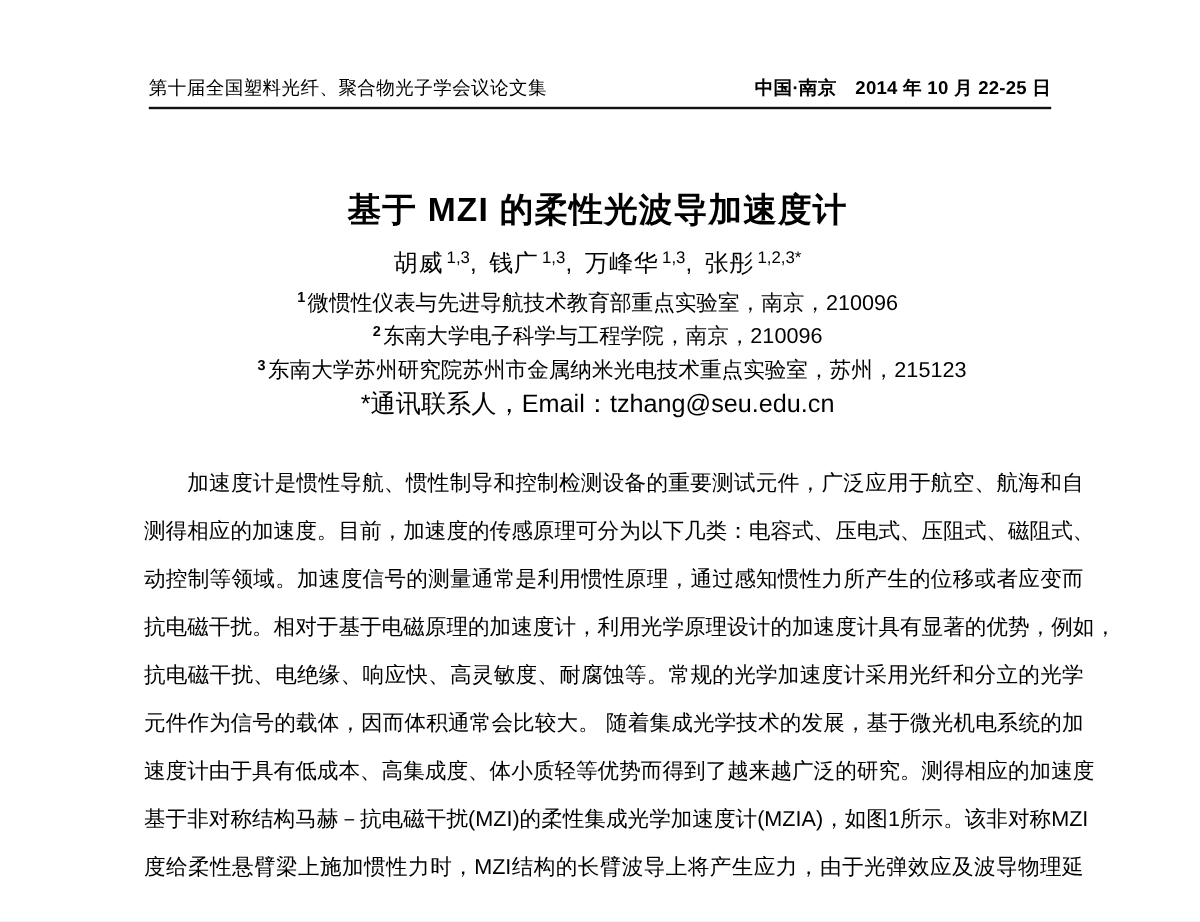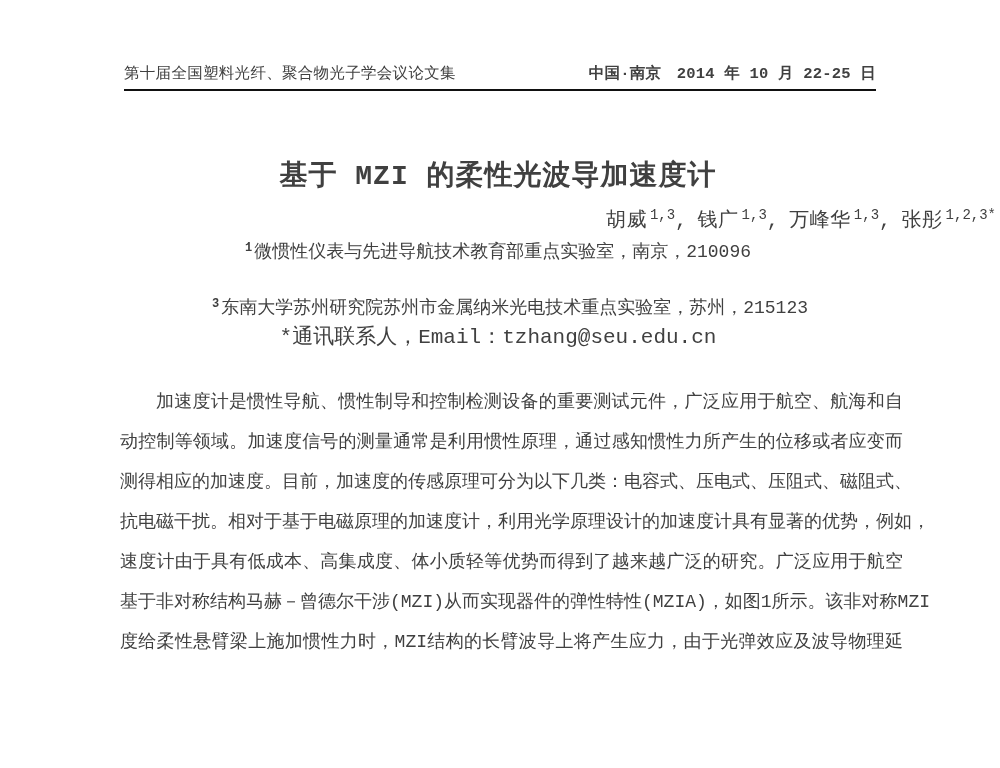--- a/index.html
+++ b/index.html
@@ -1,42 +1,42 @@
 <!DOCTYPE html>
 <html lang="zh"><head>
 <meta charset="utf-8">
 <style>
   html,body{margin:0;padding:0;background:#e8e8e8;}
   .page{
     position:relative;
     width:1000px;height:768px;
     background:#ffffff;
     overflow:hidden;
-    font-family:Liberation Mono, monospace;
-    color:#404040;
+    font-family:Liberation Sans, sans-serif;
+    color:#000000;
   }
   
   .header{
     position:absolute;left:124px;top:63px;width:752px;
     display:flex;justify-content:space-between;align-items:flex-end;
     font-size:15.5px;letter-spacing:.3px;white-space:nowrap;
   }
   .hdr-right{font-weight:700;letter-spacing:.2px;}
   .rule{
     position:absolute;left:124px;top:89px;width:752px;height:2px;
     background:#111;
   }
   
   .centered{position:absolute;left:0;width:996px;text-align:center;}
   .title{
     top:156px;margin:0;
     font-size:28px;font-weight:700;letter-spacing:1px;white-space:nowrap;
   }
   .authors{
-    top:206px;font-size:20px;white-space:nowrap;letter-spacing:.5px;text-align:right;
+    top:206px;font-size:20px;white-space:nowrap;letter-spacing:.5px;
   }
   .authors .au-sup{
     font-size:14px;position:relative;top:-7px;margin-left:3px;letter-spacing:0;
   }
   .authors .au-sep{margin-right:10px;}
   .affil{height:28px;line-height:28px;font-size:18px;white-space:nowrap;}
   .affil-1{top:238px;}
   .affil-2{top:266px;}
   .affil-3{top:294px;margin-left:12px;}
   .affil .af-sup{
@@ -70,29 +70,34 @@
 
   <h1 class="centered title">基于 MZI 的柔性光波导加速度计</h1>
 
   <div class="centered authors">
     <span>胡威</span><span class="au-sup">1,3</span><span class="au-sep">,</span><span>钱广</span><span class="au-sup">1,3</span><span class="au-sep">,</span><span>万峰华</span><span class="au-sup">1,3</span><span class="au-sep">,</span><span>张彤</span><span class="au-sup">1,2,3*</span>
   </div>
 
   <div class="centered affil affil-1">
     <span class="af-sup">1</span><span>微惯性仪表与先进导航技术教育部重点实验室，南京，210096</span>
   </div>
+  <div class="centered affil affil-2">
+    <span class="af-sup">2</span><span>东南大学电子科学与工程学院，南京，210096</span>
+  </div>
   <div class="centered affil affil-3">
     <span class="af-sup">3</span><span>东南大学苏州研究院苏州市金属纳米光电技术重点实验室，苏州，215123</span>
   </div>
 
   <div class="centered correspondence">*通讯联系人，Email：tzhang@seu.edu.cn</div>
 
   <div class="body-text">
     <div class="bline indent">加速度计是惯性导航、惯性制导和控制检测设备的重要测试元件，广泛应用于航空、航海和自</div>
+    <div class="bline">测得相应的加速度。目前，加速度的传感原理可分为以下几类：电容式、压电式、压阻式、磁阻式、</div>
     <div class="bline">动控制等领域。加速度信号的测量通常是利用惯性原理，通过感知惯性力所产生的位移或者应变而</div>
-    <div class="bline">测得相应的加速度。目前，加速度的传感原理可分为以下几类：电容式、压电式、压阻式、磁阻式、</div>
     <div class="bline">抗电磁干扰。相对于基于电磁原理的加速度计，利用光学原理设计的加速度计具有显著的优势，例如，</div>
-    <div class="bline">速度计由于具有低成本、高集成度、体小质轻等优势而得到了越来越广泛的研究。广泛应用于航空</div>
-    <div class="bline">基于非对称结构马赫－曾德尔干涉(MZI)从而实现器件的弹性特性(MZIA)，如图1所示。该非对称MZI</div>
+    <div class="bline">抗电磁干扰、电绝缘、响应快、高灵敏度、耐腐蚀等。常规的光学加速度计采用光纤和分立的光学</div>
+    <div class="bline">元件作为信号的载体，因而体积通常会比较大。 随着集成光学技术的发展，基于微光机电系统的加</div>
+    <div class="bline">速度计由于具有低成本、高集成度、体小质轻等优势而得到了越来越广泛的研究。测得相应的加速度</div>
+    <div class="bline">基于非对称结构马赫－抗电磁干扰(MZI)的柔性集成光学加速度计(MZIA)，如图1所示。该非对称MZI</div>
     <div class="bline">度给柔性悬臂梁上施加惯性力时，MZI结构的长臂波导上将产生应力，由于光弹效应及波导物理延</div>
   </div>
 
 </div>
 
 </body></html>

